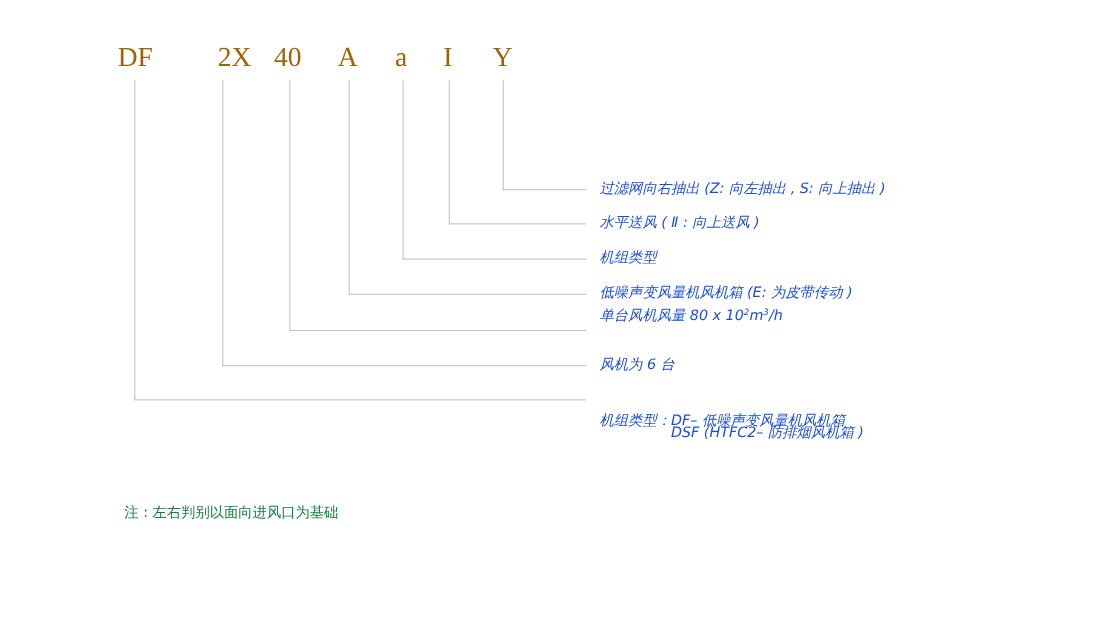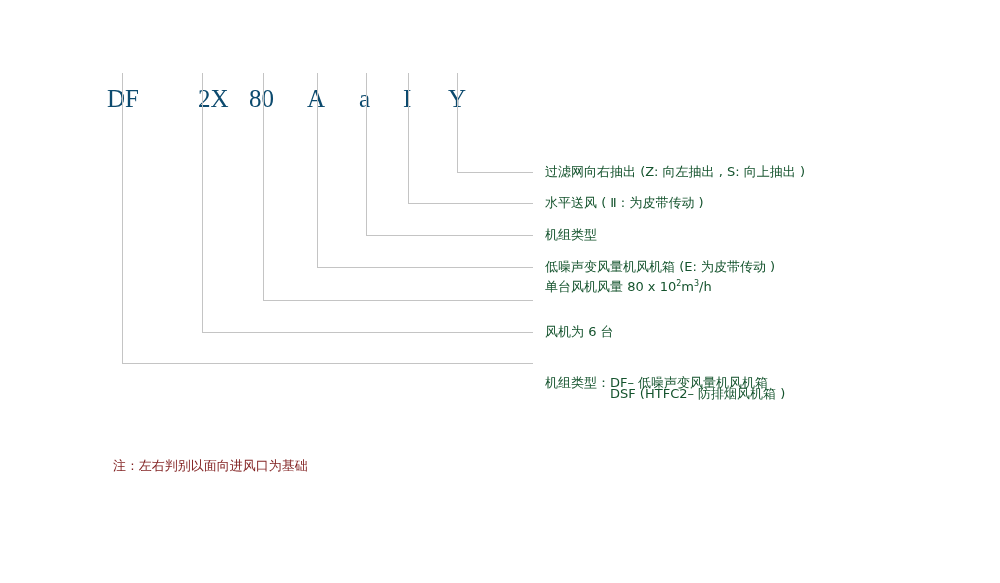--- a/index.html
+++ b/index.html
@@ -1,41 +1,41 @@
 <!DOCTYPE html>
 <html><head>
   <meta charset="utf-8">
   <style>
     html, body { margin: 0; padding: 0; background: #ffffff; }
     body { width: 1000px; height: 583px; position: relative; overflow: hidden; }
     .code {
       position: absolute; top: 38px;
       font-family: "Liberation Serif", "DejaVu Serif", serif;
-      font-size: 25px; color: #0c4a6e; line-height: 30px; margin-top: 46px;
+      font-size: 25px; color: #a16207; line-height: 30px;
     }
     .vline { position: absolute; width: 1px; background: #c4c4c4; }
     .hline { position: absolute; height: 1px; background: #c4c4c4; }
     .desc {
       position: absolute; left: 545px;
       font-family: "DejaVu Sans", "Liberation Sans", sans-serif;
-      font-size: 13px; color: #14532d; white-space: nowrap; line-height: 16px;
+      font-size: 13px; color: #1d4ed8; white-space: nowrap; line-height: 16px; font-style: italic;
     }
     .desc sup { font-size: 8px; vertical-align: 5px; }
     .note {
       position: absolute; left: 113px; top: 457px;
       font-family: "DejaVu Sans", "Liberation Sans", sans-serif;
-      font-size: 13px; color: #7f1d1d; white-space: nowrap;
+      font-size: 13px; color: #15803d; white-space: nowrap;
     }
   </style>
 </head>
 <body>
 
 <div class="code" style="left:107px;">DF</div>
 <div class="code" style="left:198px;">2X</div>
-<div class="code" style="left:249px;">80</div>
+<div class="code" style="left:249px;">40</div>
 <div class="code" style="left:307px;">A</div>
 <div class="code" style="left:359px;">a</div>
 <div class="code" style="left:403px;">I</div>
 <div class="code" style="left:448px;">Y</div>
 
 <div class="vline" style="left:122px; top:73px; height:291px;"></div>
 <div class="vline" style="left:202px; top:73px; height:260px;"></div>
 <div class="vline" style="left:263px; top:73px; height:228px;"></div>
 <div class="vline" style="left:317px; top:73px; height:195px;"></div>
 <div class="vline" style="left:366px; top:73px; height:163px;"></div>
@@ -44,21 +44,21 @@
 
 <div class="hline" style="left:457px; top:172px; width:76px;"></div>
 <div class="hline" style="left:408px; top:203px; width:125px;"></div>
 <div class="hline" style="left:366px; top:235px; width:167px;"></div>
 <div class="hline" style="left:317px; top:267px; width:216px;"></div>
 <div class="hline" style="left:263px; top:300px; width:270px;"></div>
 <div class="hline" style="left:202px; top:332px; width:331px;"></div>
 <div class="hline" style="left:122px; top:363px; width:411px;"></div>
 
 <div class="desc" style="top:164px;">过滤网向右抽出 (Z: 向左抽出 , S: 向上抽出 )</div>
-<div class="desc" style="top:195px;">水平送风 ( Ⅱ : 为皮带传动 )</div>
+<div class="desc" style="top:195px;">水平送风 ( Ⅱ : 向上送风 )</div>
 <div class="desc" style="top:227px;">机组类型</div>
 <div class="desc" style="top:259px;">低噪声变风量机风机箱 (E: 为皮带传动 )</div>
 <div class="desc" style="top:276px;"><span>单台风机风量 80 x 10</span><sup>2</sup><span>m</span><sup>3</sup><span>/h</span></div>
 <div class="desc" style="top:324px;">风机为 6 台</div>
 <div class="desc" style="top:375px;">机组类型：DF– 低噪声变风量机风机箱</div>
 <div class="desc" style="top:386px; left:610px;">DSF (HTFC2– 防排烟风机箱 )</div>
 
 <div class="note">注 : 左右判别以面向进风口为基础</div>
 
 </body></html>

